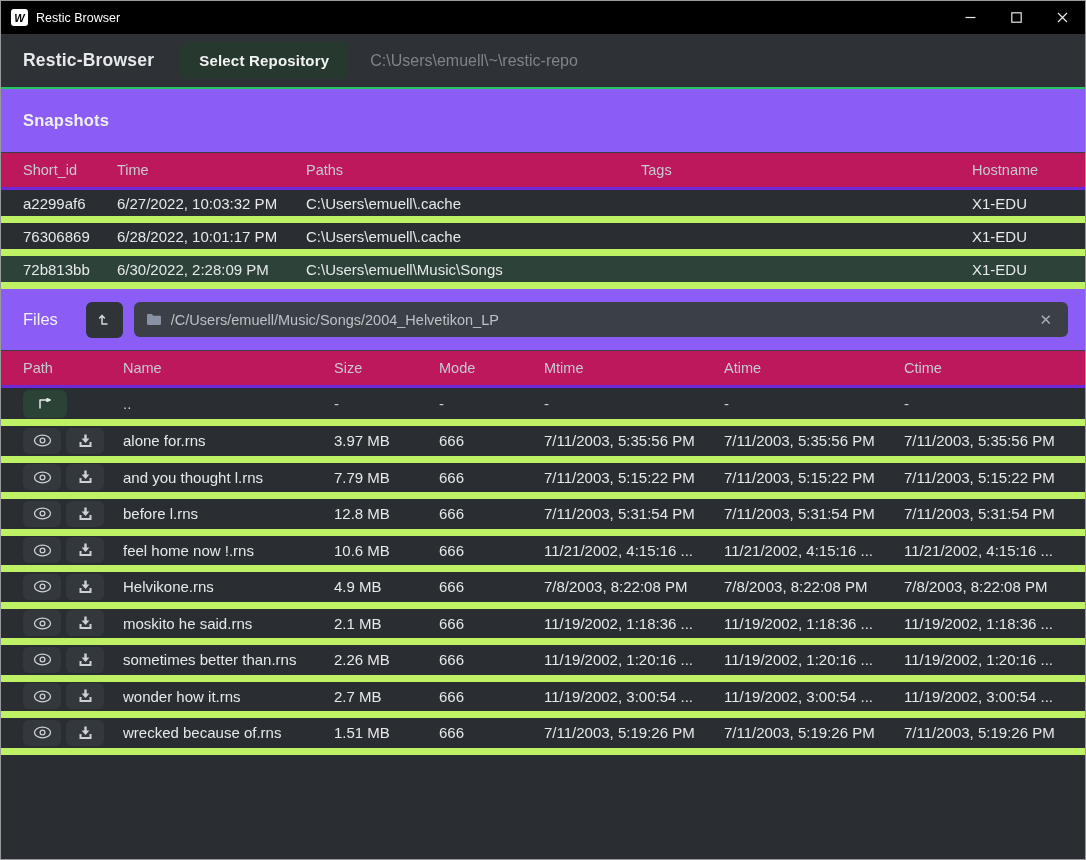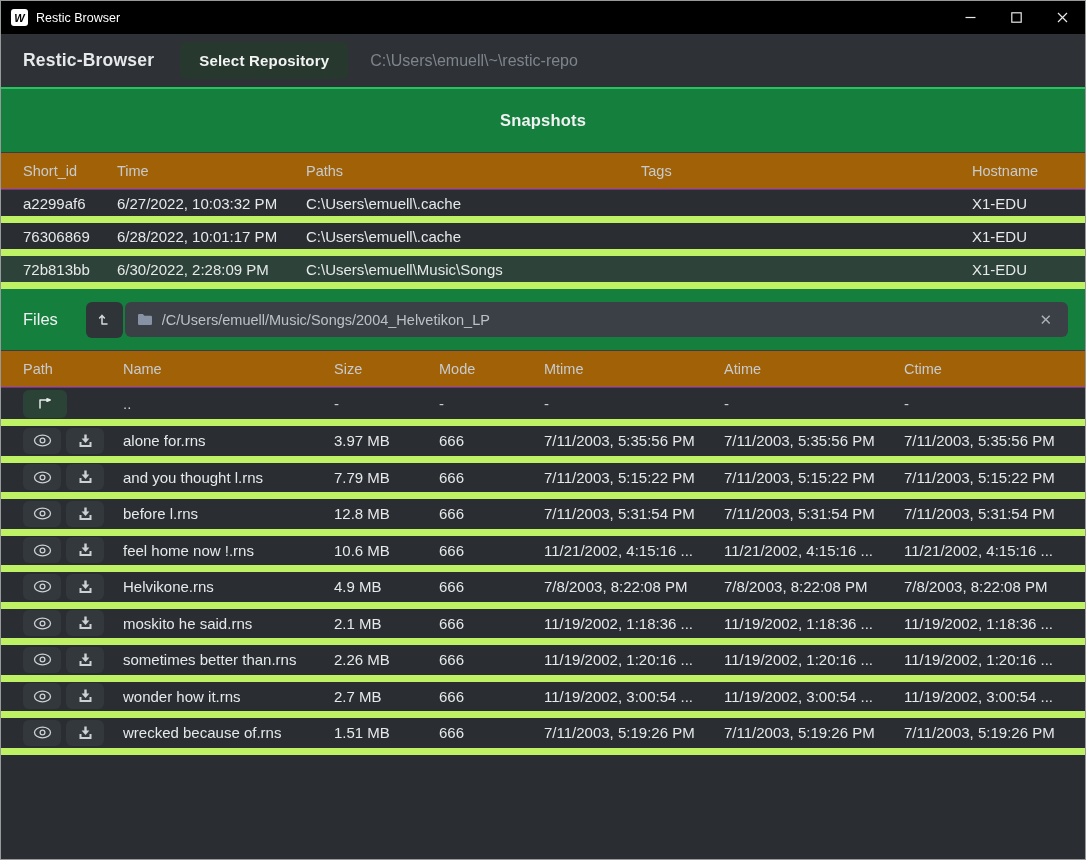--- a/index.html
+++ b/index.html
@@ -22,42 +22,42 @@
   .win-btn svg { display:block; }
   
   .header { height:55px; background:#2e3236; display:flex; align-items:center; padding:0 22px; border-bottom:2px solid #22c55e; }
   .app-name { font-size:17.5px; font-weight:bold; letter-spacing:.2px; }
   .select-repo {
     margin-left:26px; background:#27392e; color:#f2f3f4; border:none; border-radius:6px;
     font-family:inherit; font-size:15px; font-weight:bold; padding:10px 19px; letter-spacing:.2px; cursor:pointer;
   }
   .repo-path { margin-left:22px; color:#7e848c; font-size:16px; }
   
-  .section-strip { background:#15803d; border-bottom:1px solid #3a3e43;justify-content:center; }
+  .section-strip { background:#8b5cf6; border-bottom:1px solid #3a3e43; }
   .snapshots-strip { height:64px; display:flex; align-items:center; padding:0 22px; }
   .section-title { font-size:16.5px; font-weight:bold; letter-spacing:.2px; color:#f0f1f2; }
   
   .snap-grid { display:grid; grid-template-columns:94px 189px 335px 331px 1fr; align-items:center; padding:0 17px 0 22px; }
   .files-grid { display:grid; grid-template-columns:100px 211px 105px 105px 180px 180px 1fr; align-items:center; padding:0 17px 0 22px; }
-  .table-header { height:37px; color:#c7cbcf; font-size:14.5px; border-bottom:1px solid #6d28d9; background:#a16207; }
+  .table-header { height:37px; color:#c7cbcf; font-size:14.5px; border-bottom:3px solid #6d28d9; background:#be185d; }
   .row { font-size:15px; color:#e6e8ea; border-bottom:7px solid #bef264; background:transparent; }
   .snap-row { height:33px; }
   .snap-row.selected { background:#2d4238; }
   .file-row { height:36.5px; }
   .parent-row { height:38px; color:#c9cdd1; }
   .cell { overflow:hidden; white-space:nowrap; text-overflow:ellipsis; padding-right:8px; }
   
   .files-bar { height:62px; display:flex; align-items:center; padding:0 17px 0 22px; }
   .files-title { font-size:16.5px; font-weight:normal; color:#f0f1f2; }
   .tree-btn {
     margin-left:28px; width:37px; height:36px; border:none; border-radius:6px;
     background:#2f3438; display:flex; align-items:center; justify-content:center; cursor:pointer;
   }
   .path-input {
-    margin-left:2px; flex:1; height:35px; background:#3b4046; border-radius:6px;
+    margin-left:11px; flex:1; height:35px; background:#3b4046; border-radius:6px;
     display:flex; align-items:center; padding:0 12px; min-width:0;
   }
   .path-input .path-text { color:#bcc1c7; font-size:14.5px; margin-left:9px; flex:1; overflow:hidden; white-space:nowrap; }
   .clear-x { color:#aab0b6; font-size:15px; padding:2px 4px; cursor:pointer; }
   
   .actions { display:flex; gap:5px; }
   .icon-btn {
     width:38px; height:26px; border:none; border-radius:6px; background:#33383d;
     display:flex; align-items:center; justify-content:center; cursor:pointer;
   }

